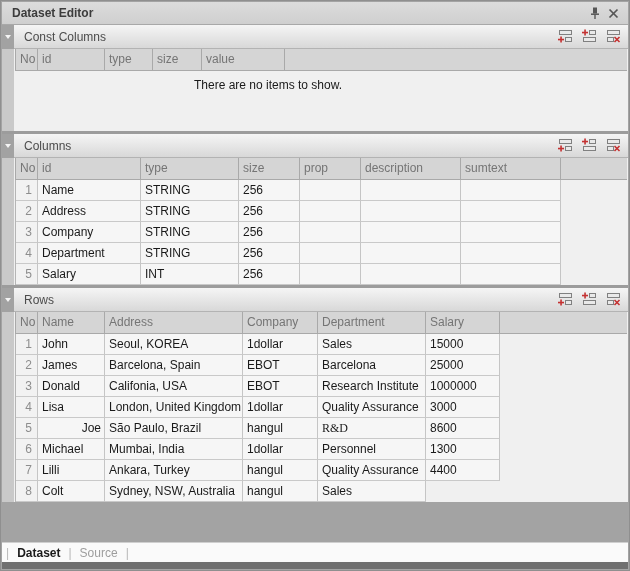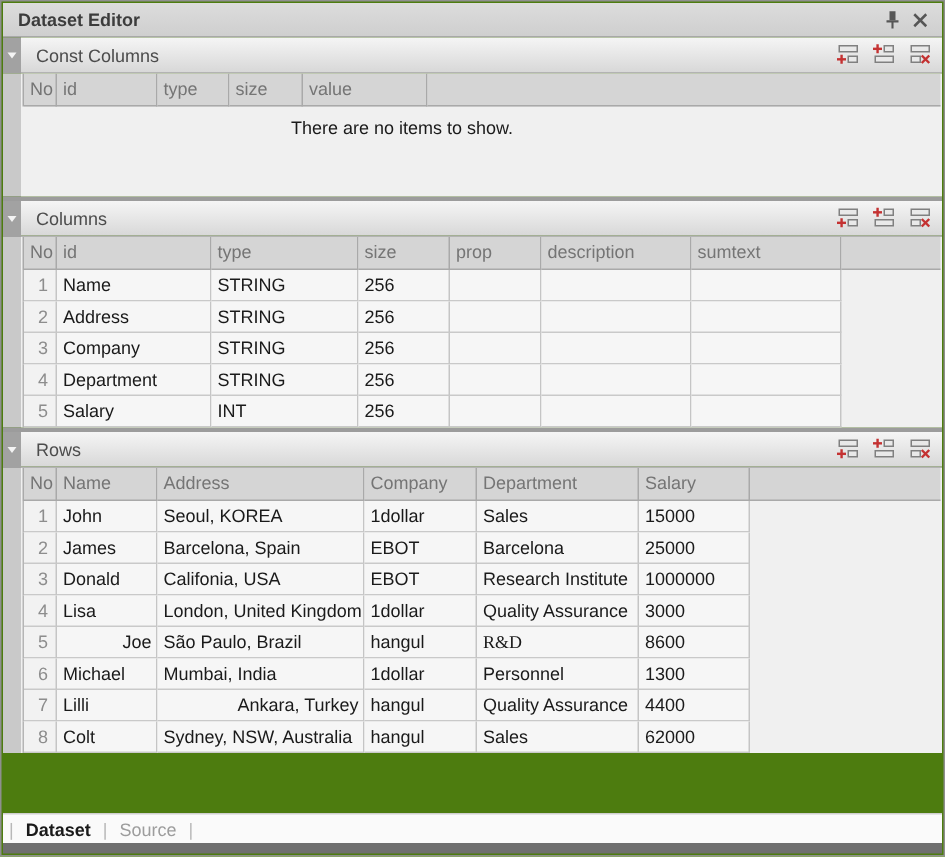--- a/index.html
+++ b/index.html
@@ -5,21 +5,21 @@
   * { box-sizing: border-box; margin: 0; padding: 0; }
   html,body { width:630px; height:571px; }
   body {
     font-family: "Liberation Sans", sans-serif;
     font-size: 12px;
     background:#efefef;
   }
   .window {
     width:630px; height:571px;
     border:1px solid #8f8f8f;
-    background:#4d7c0f;
+    background:#a3a3a3;
     padding:1px;
     display:flex; flex-direction:column;
     overflow:hidden;
   }
   
   .titlebar {
     height:22px; flex:0 0 22px;
     display:flex; align-items:center;
     background:linear-gradient(#dcdcdc,#cfcfcf);
     padding:0 6px 0 10px;
@@ -351,32 +351,31 @@
               <div class="td rownum" style="width: 22px; flex: 0 0 22px;">6</div>
               <div class="td" style="width: 67px; flex: 0 0 67px;">Michael</div>
               <div class="td" style="width: 138px; flex: 0 0 138px;">Mumbai, India</div>
               <div class="td" style="width: 75px; flex: 0 0 75px;">1dollar</div>
               <div class="td" style="width: 108px; flex: 0 0 108px;">Personnel</div>
               <div class="td" style="width: 74px; flex: 0 0 74px;">1300</div>
             </div>
             <div class="trow body-row">
               <div class="td rownum" style="width: 22px; flex: 0 0 22px;">7</div>
               <div class="td" style="width: 67px; flex: 0 0 67px;">Lilli</div>
-              <div class="td" style="width: 138px; flex: 0 0 138px; text-align: right;">Ankara, Turkey</div>
+              <div class="td" style="width: 138px; flex: 0 0 138px;">Ankara, Turkey</div>
               <div class="td" style="width: 75px; flex: 0 0 75px;">hangul</div>
               <div class="td" style="width: 108px; flex: 0 0 108px;">Quality Assurance</div>
               <div class="td" style="width: 74px; flex: 0 0 74px;">4400</div>
             </div>
             <div class="trow body-row">
               <div class="td rownum" style="width: 22px; flex: 0 0 22px;">8</div>
               <div class="td" style="width: 67px; flex: 0 0 67px;">Colt</div>
               <div class="td" style="width: 138px; flex: 0 0 138px;">Sydney, NSW, Australia</div>
               <div class="td" style="width: 75px; flex: 0 0 75px;">hangul</div>
               <div class="td" style="width: 108px; flex: 0 0 108px;">Sales</div>
-              <div class="td" style="width: 74px; flex: 0 0 74px;">62000</div>
             </div>
           </div>
       </div>
     </div>
   </div>
 
   <div class="spacer"></div>
 
   <div class="tabbar">
       <span class="tab-sep">|</span>

